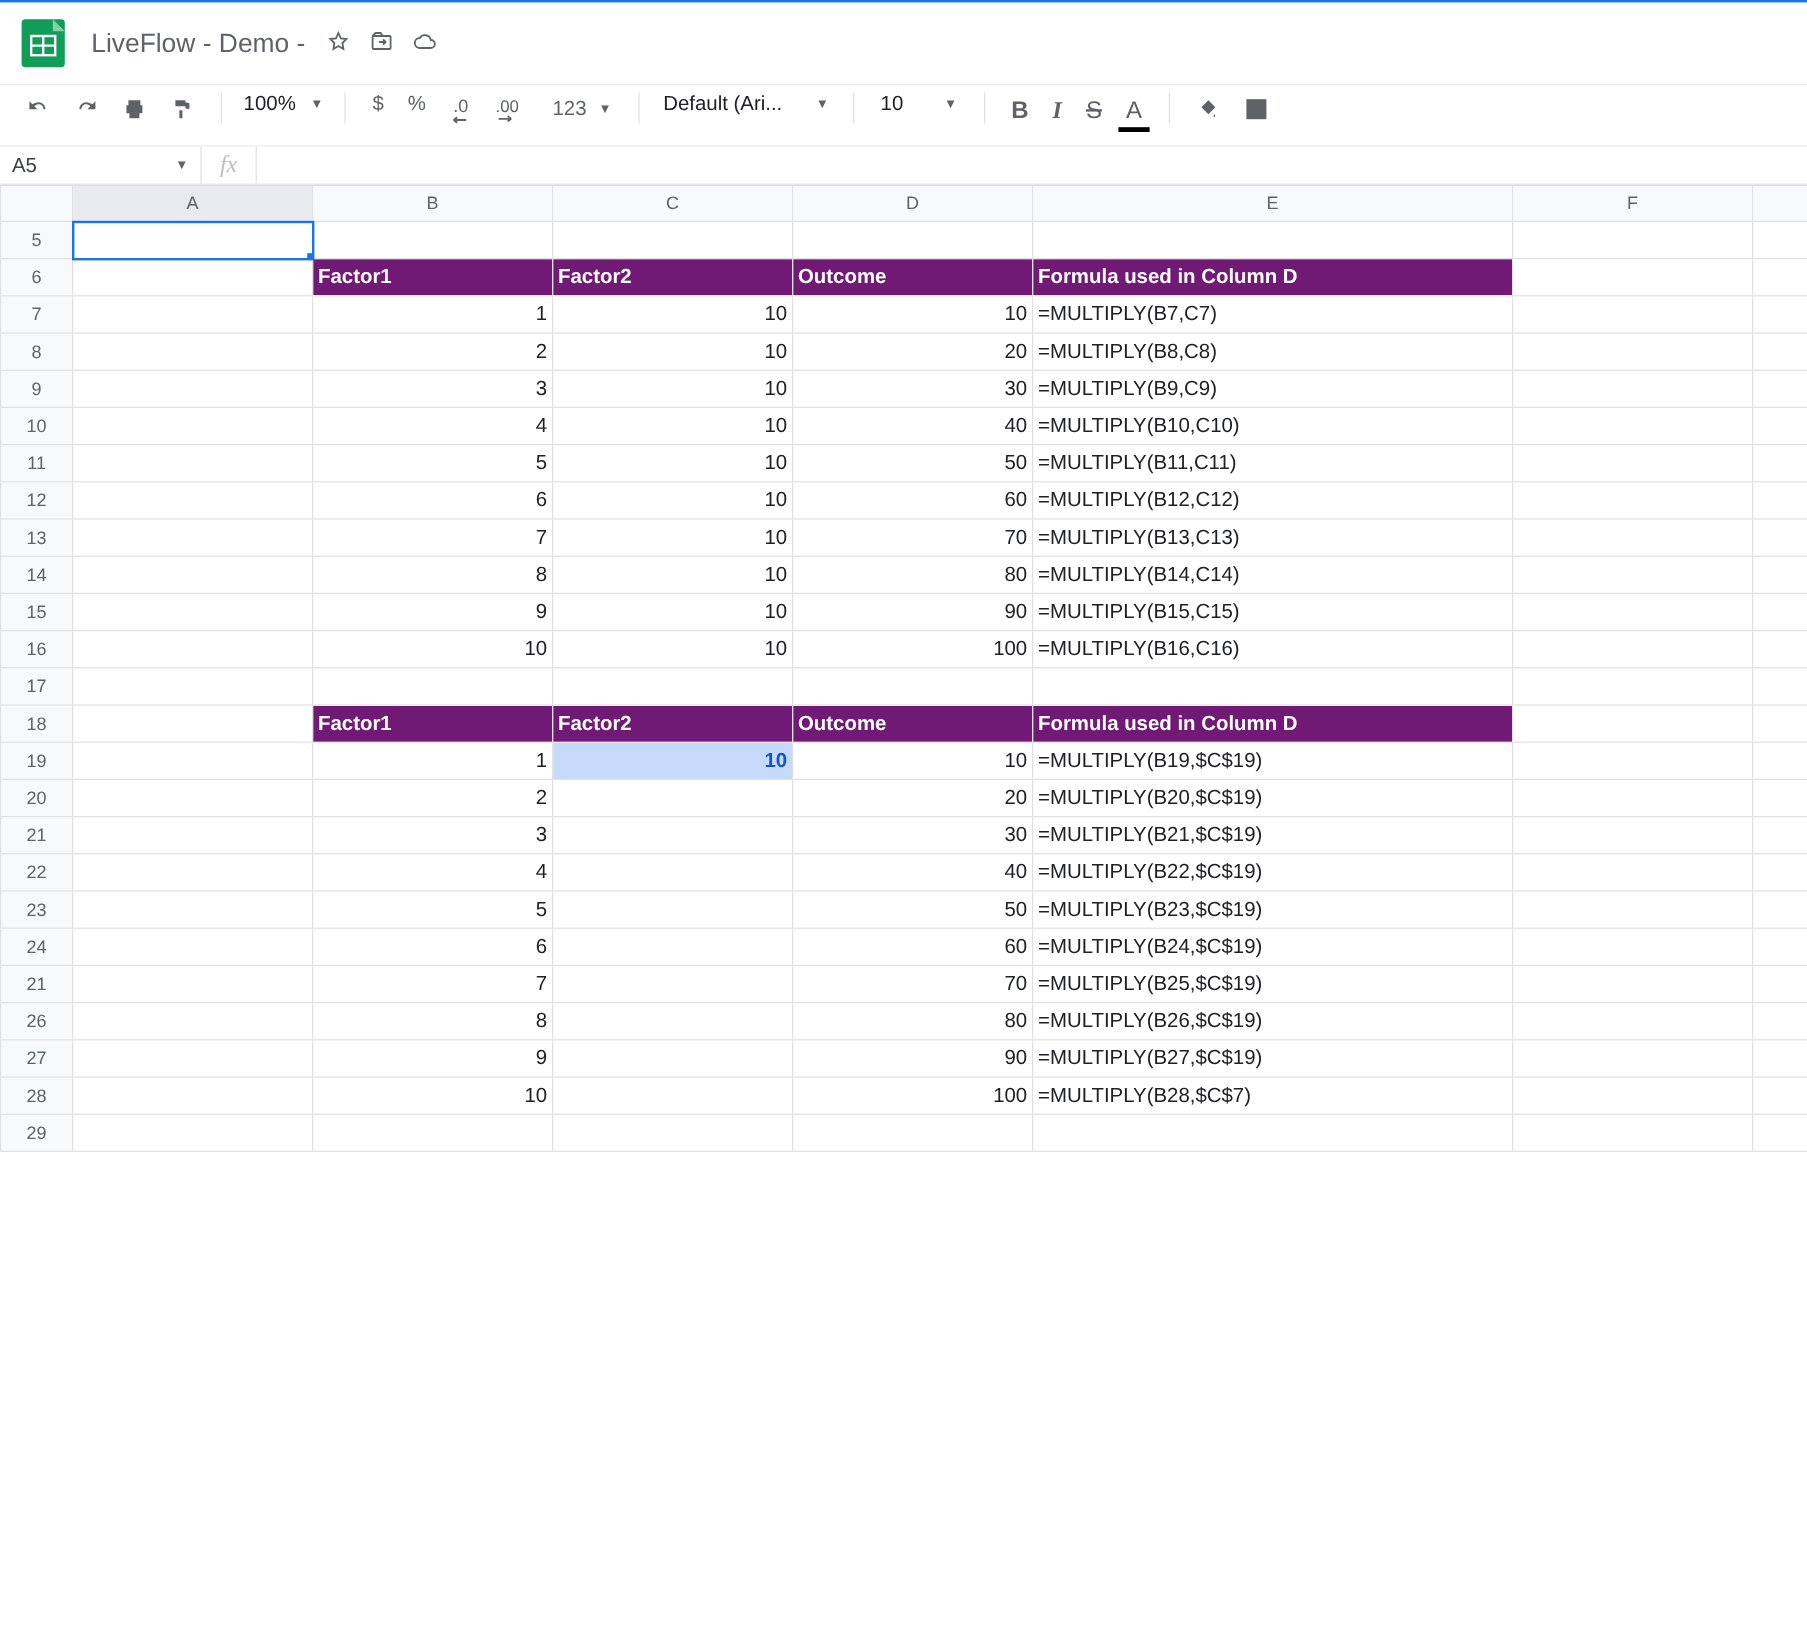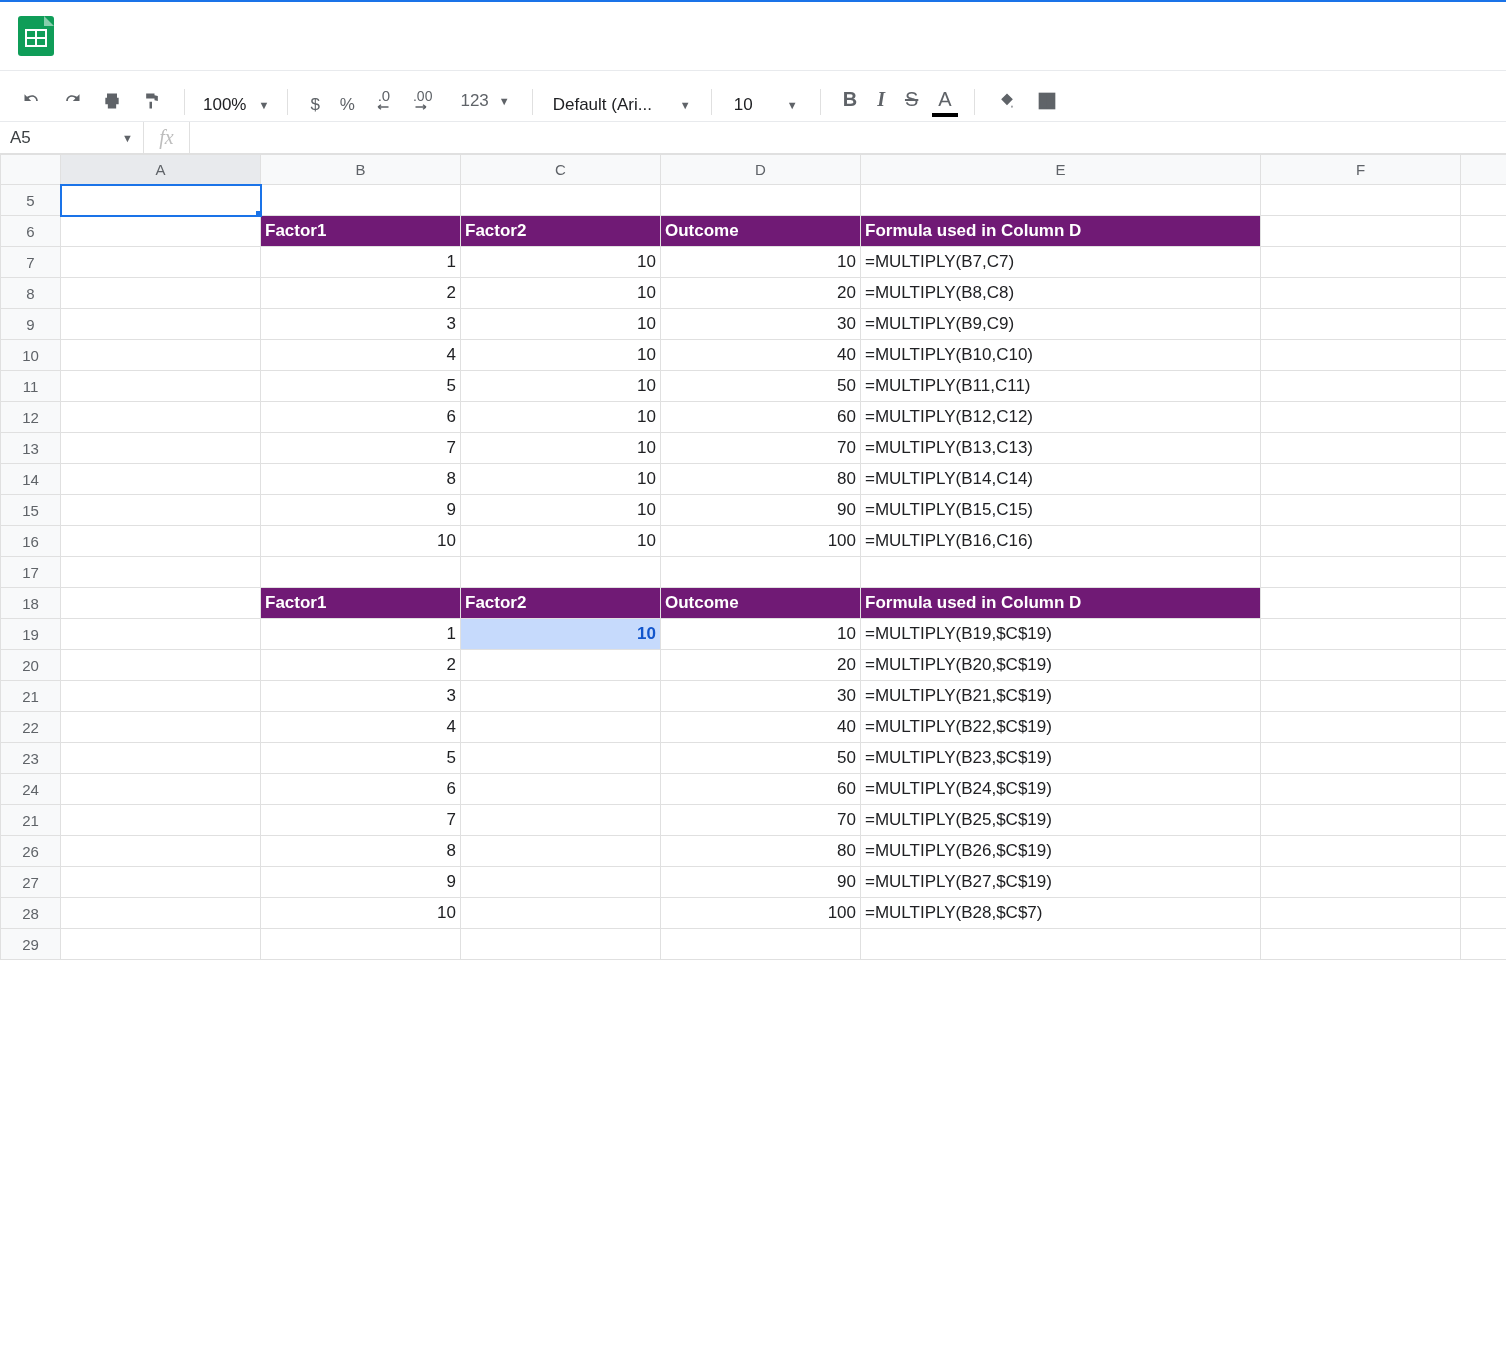--- a/index.html
+++ b/index.html
@@ -30,21 +30,21 @@
   .doc-title { font-size: 22px; color: #5f6368; padding: 2px 4px; }
   .title-icons { display: flex; align-items: center; gap: 16px; color: #5f6368; }
   .title-icons svg { width: 20px; height: 20px; }
   .menubar { display: flex; align-items: center; gap: 0; font-size: 17.5px; color: #202124; }
   .menubar .menu-item { padding: 4px 12px; cursor: pointer; }
   .last-edit { color: #5f6368; text-decoration: underline; font-size: 17.5px; padding: 4px 12px; white-space: nowrap; }
 
   
   .toolbar-wrap { border-top: 1px solid #e8eaed; border-bottom: 1px solid #e8eaed; margin-top: 8px; }
   .toolbar {
-    display: flex; align-items: flex-end;
+    display: flex; align-items: flex-start;
     padding: 6px 14px;
     gap: 4px;
     font-size: 17px;
     color: #5f6368;
     height: 50px;
   }
   .tb-btn { padding: 4px 8px; display: inline-flex; align-items: center; justify-content: center; cursor: pointer; }
   .tb-sep { width: 1px; height: 26px; background: #e0e0e0; margin: 0 10px; }
   .tb-btn svg { width: 20px; height: 20px; fill: #5f6368; }
   .zoom { display: inline-flex; align-items: center; gap: 2px; padding: 0 4px; font-size: 17px; color: #202124; }
@@ -55,21 +55,21 @@
   .bold-b { font-weight: bold; font-size: 20px; }
   .italic-i { font-style: italic; font-family: serif; font-size: 20px; font-weight: bold;}
   .strike-s { text-decoration: line-through; font-size: 20px; }
   .text-color { position: relative; font-size: 20px; }
   .text-color-bar { position: absolute; left: 2px; right: 2px; bottom: -2px; height: 4px; background: #000; }
 
   
   .fx-row { display: flex; align-items: center; border-bottom: 1px solid #e0e0e0; height: 32px; }
   .name-box {
     display: flex; align-items: center; justify-content: space-between;
-    width: 144px; padding: 0 10px; font-size: 17px; color: #3c4043;
+    width: 168px; padding: 0 10px; font-size: 17px; color: #3c4043;
     border-right: 1px solid #e0e0e0; height: 100%;
   }
   .fx-label { width: 46px; display: flex; align-items: center; justify-content: center; font-style: italic; font-family: serif; font-size: 20px; color: #bdbdbd; border-right: 1px solid #e0e0e0; height: 100%; }
   .fx-input { flex: 1; padding: 0 8px; font-size: 15px; }
 
   
   .grid { position: relative; }
   table.sheet { border-collapse: collapse; table-layout: fixed; width: 1506px; }
   table.sheet th, table.sheet td {
     border: 1px solid #e0e0e0;
@@ -151,20 +151,36 @@
     <div class="logo">
       <svg viewBox="0 0 44 44">
           <rect x="4" y="2" width="36" height="40" rx="3" fill="#0f9d58"></rect>
           <rect x="12" y="16" width="20" height="16" fill="none" stroke="#fff" stroke-width="2"></rect>
           <line x1="12" y1="24" x2="32" y2="24" stroke="#fff" stroke-width="2"></line>
           <line x1="22" y1="16" x2="22" y2="32" stroke="#fff" stroke-width="2"></line>
           <path d="M30 2 L40 12 L30 12 Z" fill="#87ceac"></path>
         </svg>
     </div>
     <div class="title-block">
+      <div class="title-row">
+        <span class="doc-title">LiveFlow - Demo -</span>
+        <div class="title-icons">
+          <span><svg viewBox="0 0 24 24" fill="none" stroke="#5f6368" stroke-width="1.8">
+                <path d="M12 3l2.5 5.5L20 9l-4 4 1 6-5-3-5 3 1-6-4-4 5.5-.5z"></path>
+              </svg></span>
+          <span><svg viewBox="0 0 24 24" fill="none" stroke="#5f6368" stroke-width="1.8">
+                <rect x="3" y="6" width="18" height="13" rx="1"></rect>
+                <path d="M3 6l3-3h5l2 3"></path>
+                <path d="M10 12h6m0 0l-2-2m2 2l-2 2" stroke-linecap="round"></path>
+              </svg></span>
+          <span><svg viewBox="0 0 24 24" fill="none" stroke="#5f6368" stroke-width="1.8">
+                <path d="M7 18a5 5 0 010-10 6 6 0 0111 2 4 4 0 010 8H7z"></path>
+              </svg></span>
+        </div>
+      </div>
     </div>
   </div>
 
   <div class="toolbar-wrap">
     <div class="toolbar">
       <span class="tb-btn">
           <svg viewBox="0 0 24 24">
             <path d="M12 5c4 0 7 3 7 7h-2c0-3-2-5-5-5-2 0-3 1-4 2l3 3H3V4l3 3c2-1 4-2 6-2z"></path>
           </svg>
         </span>

